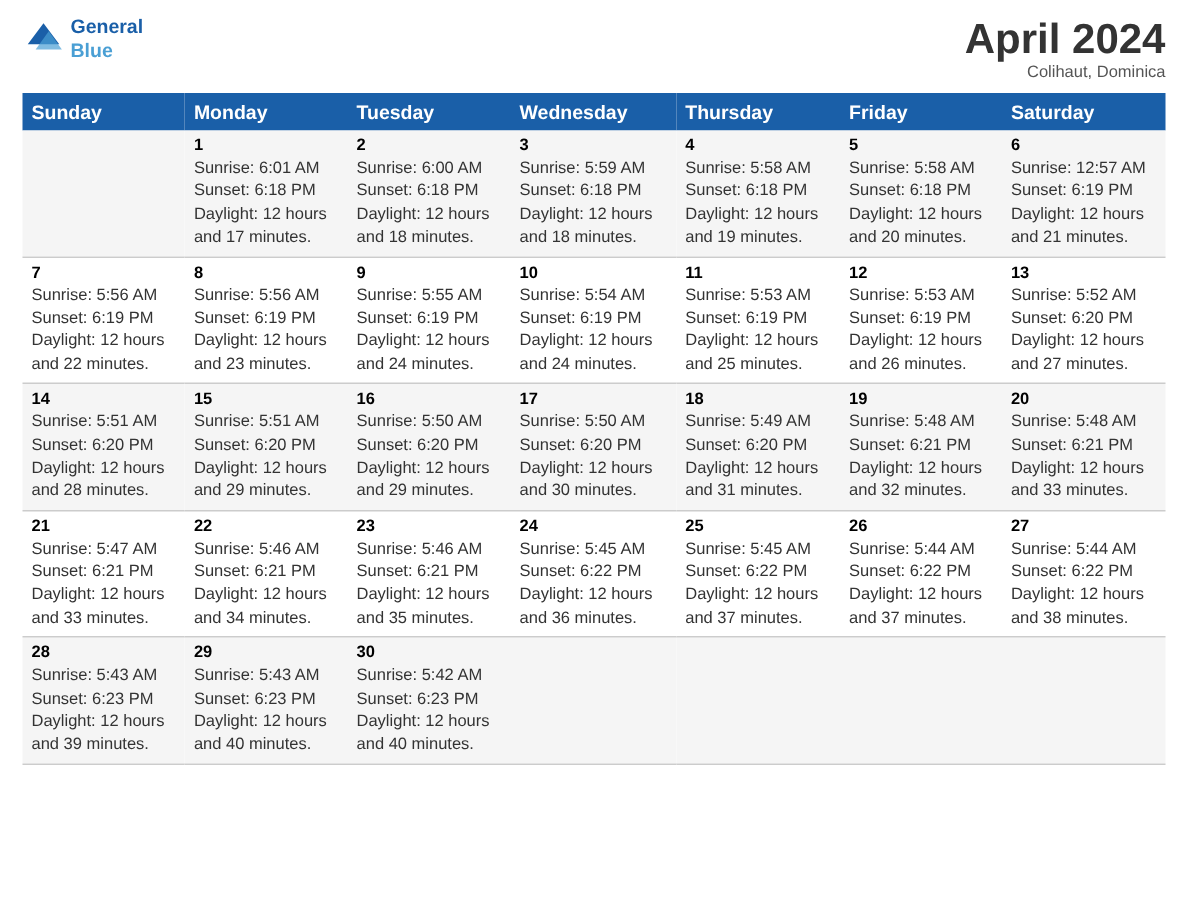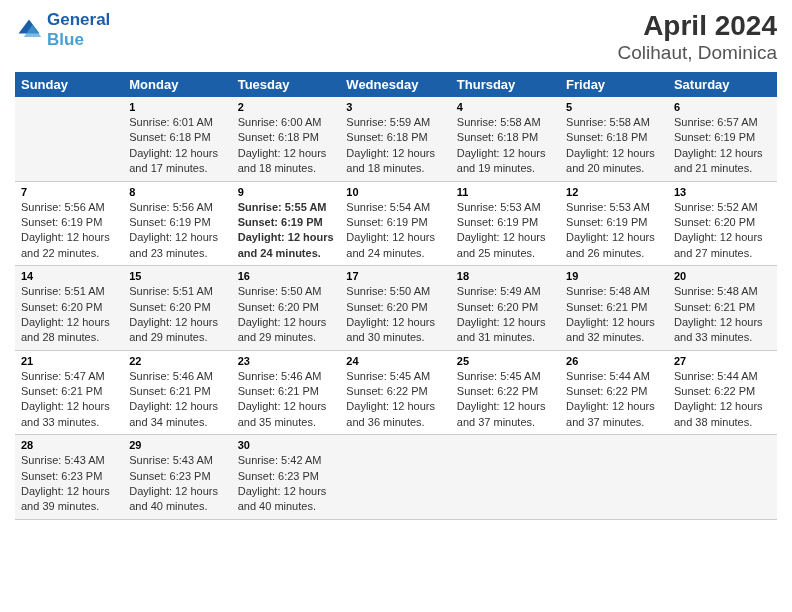--- a/index.html
+++ b/index.html
@@ -19,21 +19,21 @@
       justify-content: space-between;
       align-items: flex-start;
       margin-bottom: 8px;
     }
     .logo {
       display: flex;
       align-items: center;
       gap: 4px;
     }
     .logo-text {
-      font-size: 17px;
+      font-size: 13px;
       font-weight: bold;
       color: #333;
       line-height: 1.2;
     }
     .logo-text span {
       color: #1a5fa8;
     }
     .logo-icon {
       width: 28px;
       height: 28px;
@@ -41,21 +41,21 @@
     .title-block {
       text-align: right;
       margin-left: 48px;
     }
     .title-month {
       font-size: 28px;
       font-weight: bold;
       color: #333;
     }
     .title-location {
-      font-size: 19px;
+      font-size: 11px;
       color: #555;
     }
     table {
       width: 100%;
       border-collapse: collapse;
       font-size: 10px;
     }
     thead tr th {
       background-color: #1a5fa8;
       color: #fff;
@@ -159,21 +159,21 @@
           </td>
           <td>
             <div class="day-num">5</div>
             <div class="day-info" style="white-space: pre-line;">Sunrise: 5:58 AM
 Sunset: 6:18 PM
 Daylight: 12 hours
 and 20 minutes.</div>
           </td>
           <td>
             <div class="day-num">6</div>
-            <div class="day-info" style="white-space: pre-line;">Sunrise: 6:57 AM
+            <div class="day-info" style="white-space: pre-line;">Sunrise: 12:57 AM
 Sunset: 6:19 PM
 Daylight: 12 hours
 and 21 minutes.</div>
           </td>
         </tr>
         <tr class="row-week">
           <td>
             <div class="day-num">7</div>
             <div class="day-info" style="white-space: pre-line;">Sunrise: 5:56 AM
 Sunset: 6:19 PM
@@ -182,21 +182,21 @@
           </td>
           <td>
             <div class="day-num">8</div>
             <div class="day-info" style="white-space: pre-line;">Sunrise: 5:56 AM
 Sunset: 6:19 PM
 Daylight: 12 hours
 and 23 minutes.</div>
           </td>
           <td>
             <div class="day-num">9</div>
-            <div class="day-info" style="white-space: pre-line; font-weight: bold;">Sunrise: 5:55 AM
+            <div class="day-info" style="white-space: pre-line;">Sunrise: 5:55 AM
 Sunset: 6:19 PM
 Daylight: 12 hours
 and 24 minutes.</div>
           </td>
           <td>
             <div class="day-num">10</div>
             <div class="day-info" style="white-space: pre-line;">Sunrise: 5:54 AM
 Sunset: 6:19 PM
 Daylight: 12 hours
 and 24 minutes.</div>

